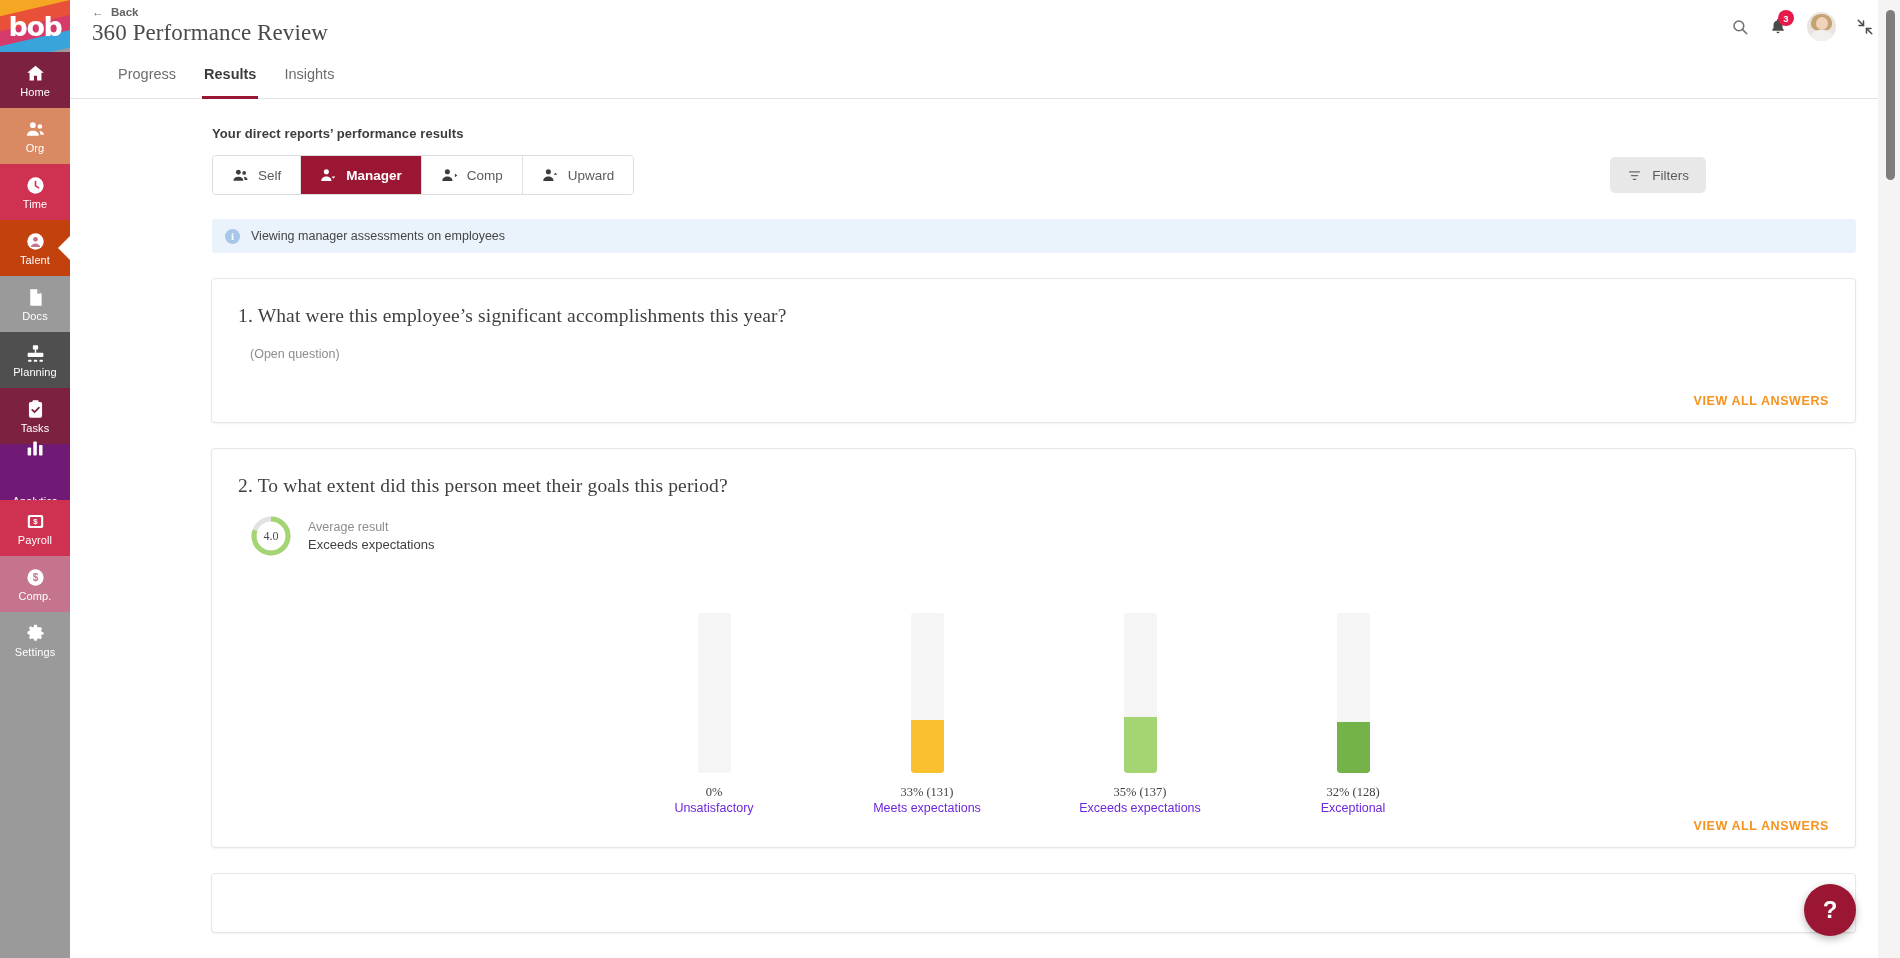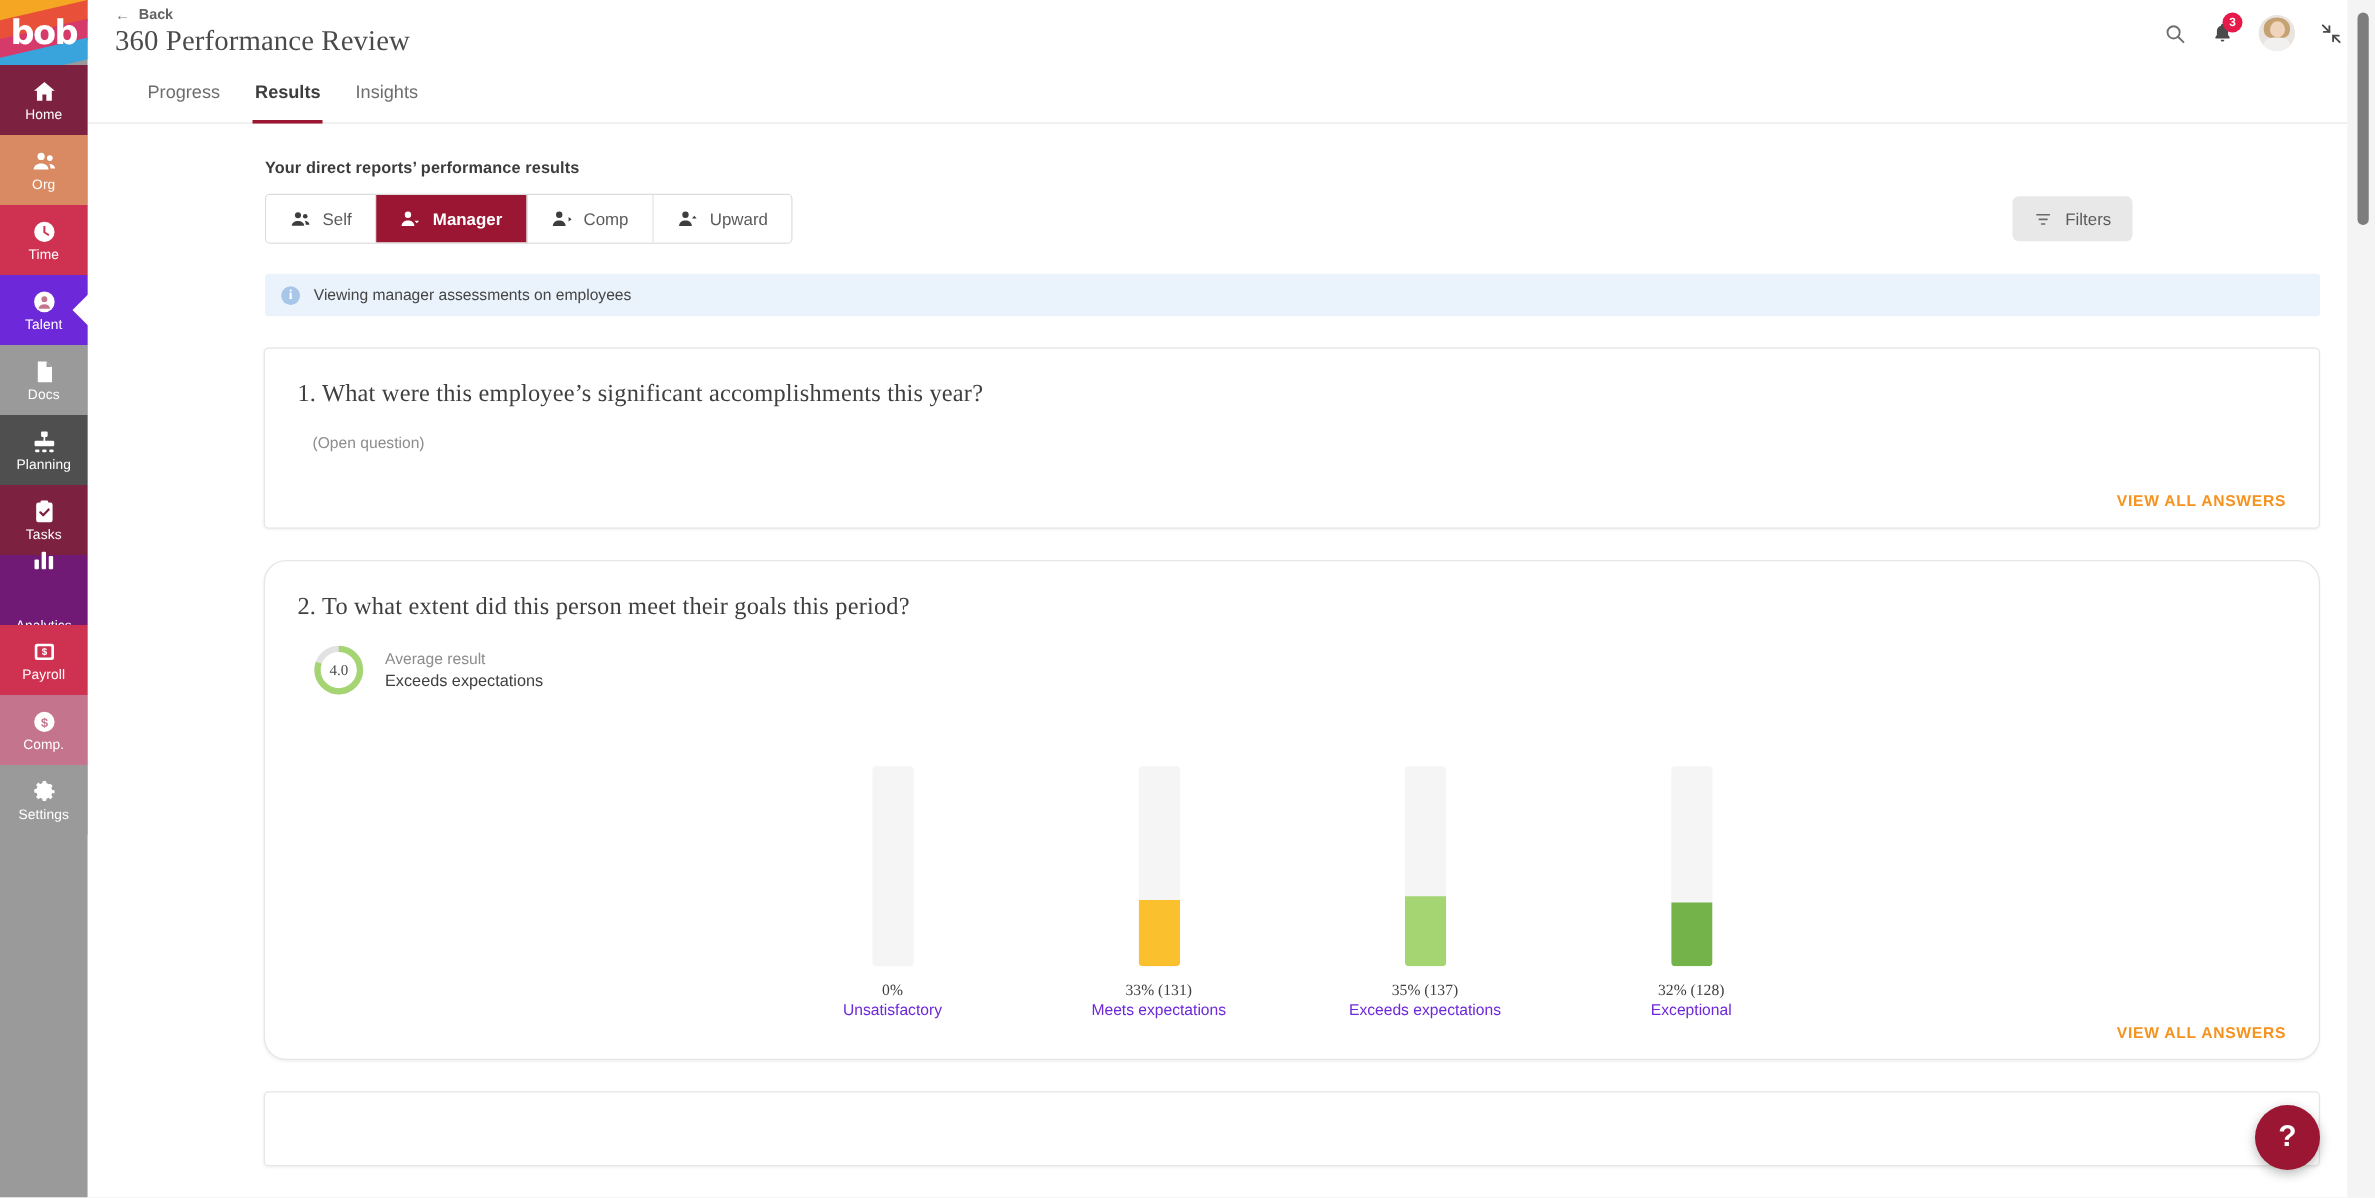--- a/index.html
+++ b/index.html
@@ -171,21 +171,21 @@
   .bar-col { width: 124px; display: flex; flex-direction: column; align-items: center; }
   .bar-track {
     width: 33px; height: 160px; background: #f5f5f5; border-radius: 3px;
     position: relative; overflow: hidden;
   }
   .bar-fill { position: absolute; left: 0; right: 0; bottom: 0; border-radius: 0 0 3px 3px; }
   .bar-caption { margin-top: 11px; text-align: center; }
   .bar-pct { font-size: 12.5px; color: #3f3f3f; font-family: "Liberation Serif", serif; line-height: 16px; }
   .bar-name { font-size: 12.5px; color: #6d28d9; line-height: 16px; white-space: nowrap; }
 
-  .card-q2 { height: 400px; border-radius: 18px; }
+  .card-q2 { height: 400px; }
   .card-q1 { height: 145px; }
   .card-q3 { height: 60px; margin-top: 25px; }
 
   
   .scroll-gutter {
     position: absolute; right: 0; top: 0; width: 22px; height: 958px;
     background: #f4f4f4; z-index: 10;
   }
   .scroll-thumb {
     position: absolute; right: 5px; top: 10px; width: 9px; height: 170px;
@@ -238,21 +238,21 @@
         </div>
         <div class="nav-item" style="background: rgb(207, 49, 80);">
           <span class="ico">
             <svg viewBox="0 0 24 24">
               <circle cx="12" cy="12" r="9.3"></circle>
               <path d="M12.9 6.6h-1.8v6.3l4.6 2.8.9-1.5-3.7-2.2z" fill="#cf3150"></path>
             </svg>
           </span>
           <span class="nav-label">Time</span>
         </div>
-        <div class="nav-item active" style="background: #6d28d9;">
+        <div class="nav-item active" style="background: #c2410c;">
           <span class="ico">
             <svg viewBox="0 0 24 24">
               <circle cx="12" cy="12" r="9.4"></circle>
               <circle cx="12" cy="9.5" r="2.7" fill="#c4748c"></circle>
               <path d="M6.6 18.2c.6-2.6 2.8-4 5.4-4s4.8 1.4 5.4 4z" fill="#c4748c"></path>
             </svg>
           </span>
           <span class="nav-label">Talent</span>
         </div>
         <div class="nav-item" style="background: rgb(154, 154, 154);">

